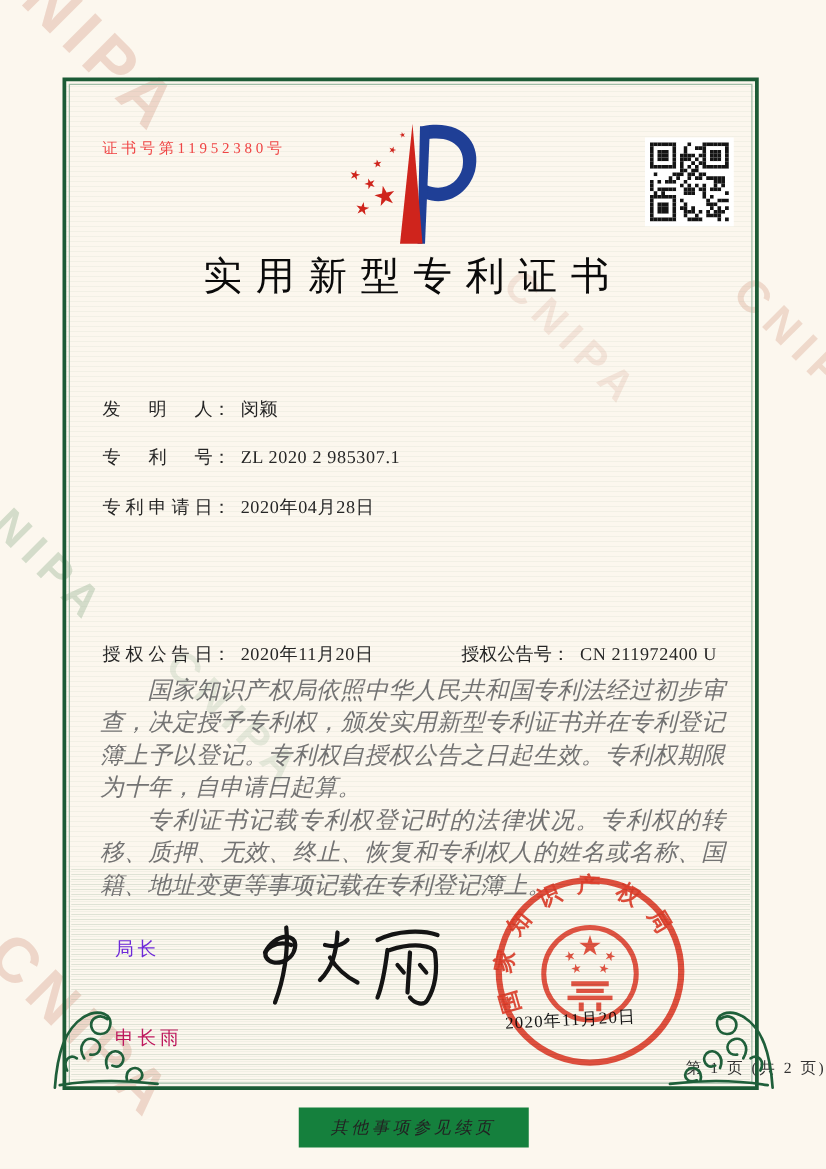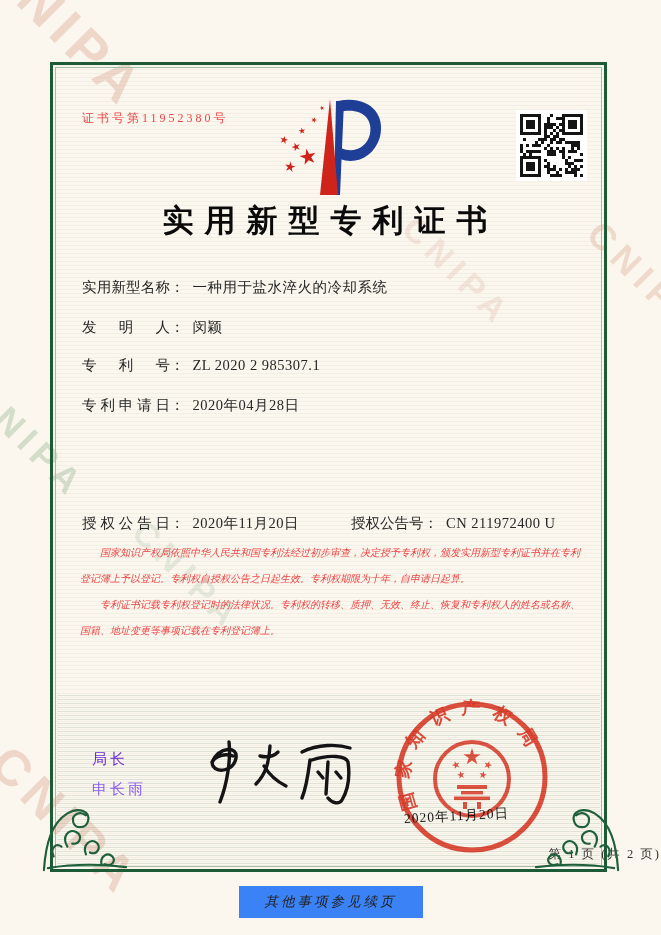--- a/index.html
+++ b/index.html
@@ -35,50 +35,50 @@
   .cert-no{position:absolute;left:82px;top:110px;font-size:12px;letter-spacing:3px;color:#ef4444;z-index:3;}
   .logo{position:absolute;left:272px;top:93px;width:122px;height:106px;z-index:3;}
   .qr{position:absolute;left:516px;top:110px;width:71px;height:71px;background:#fff;
       padding:4px;box-sizing:border-box;z-index:3;}
   .qr-grid{display:grid;grid-template-columns:repeat(21,1fr);grid-template-rows:repeat(21,1fr);
       width:63px;height:63px;}
   .qr-grid div{background:#fff;}
   .qr-grid div.on{background:#141414;}
 
   .title{position:absolute;left:0;right:0;top:200px;text-align:center;font-size:31px;
-         font-weight:700;letter-spacing:11px;color:#0a0a0a;z-index:3;}
+         font-weight:400;letter-spacing:11px;color:#0a0a0a;z-index:3;}
 
   
   .frow{position:absolute;left:82px;font-size:14.5px;color:#262626;z-index:3;white-space:nowrap;}
   .flabel{display:inline-block;width:88px;text-align:justify;text-align-last:justify;}
   .fcolon{display:inline-block;margin-right:8px;}
   .fvalue{letter-spacing:.5px;}
-  .grant-no{margin-left:52px;}
+  .grant-no{margin-left:70px;}
 
   
-  .law{position:absolute;left:80px;top:540px;width:500px;font-size:10px;line-height:26px;
-       color:#ef4444;text-align:justify;z-index:3;font-style:italic;font-family:Liberation Serif, serif;}
+  .law{position:absolute;left:80px;top:540px;width:500px;font-size:19px;line-height:26px;
+       color:#737373;text-align:justify;z-index:3;font-style:italic;font-family:Liberation Serif, serif;}
   .law p{margin:0;text-indent:2em;}
 
   
   .sig-title{position:absolute;left:92px;top:750px;font-size:15px;letter-spacing:3px;
              font-family:"Liberation Sans","DejaVu Sans",sans-serif;color:#6d28d9;z-index:3;}
-  .sig-name{position:absolute;left:92px;top:780px;font-size:15px;letter-spacing:3px;
-            font-family:"Liberation Sans","DejaVu Sans",sans-serif;color:#8b5cf6;z-index:3;}
+  .sig-name{position:absolute;left:92px;top:821px;font-size:15px;letter-spacing:3px;
+            font-family:"Liberation Sans","DejaVu Sans",sans-serif;color:#be185d;z-index:3;}
   .sig-hand{position:absolute;left:198px;top:736px;width:165px;height:78px;z-index:3;}
   .seal{position:absolute;left:392px;top:697px;width:160px;height:160px;z-index:6;
         mix-blend-mode:multiply;opacity:.92;}
   .seal-date{position:absolute;left:404px;top:806px;width:150px;font-size:13.5px;color:#161616;
         letter-spacing:1px;transform:rotate(-3deg);z-index:5;}
 
   
   .page-num{position:absolute;left:0;right:0;top:846px;text-align:right;font-size:12.5px;
             letter-spacing:2px;color:#333;z-index:3;}
   .cont-note{position:absolute;left:50%;transform:translateX(-50%);top:886px;
-             background:#3b82f6;padding:7px 26px;font-size:13.5px;letter-spacing:3px;
+             background:#15803d;padding:7px 26px;font-size:13.5px;letter-spacing:3px;
              color:#222;z-index:3;font-style:italic;}
 </style>
 </head>
 <body>
 
 <div class="stage">
 
   <div class="wm wm-tl">CNIPA</div>
   <div class="wm wm-r">CNIPA</div>
   <div class="wm wm-l">CNIPA</div>
@@ -576,23 +576,20 @@
         <div></div>
         <div></div>
         <div class="on"></div>
         <div></div>
         <div class="on"></div>
       </div>
   </div>
 
   <div class="title">实用新型专利证书</div>
 
-  <div class="frow" style="top:278px">
-    <span class="flabel">实用新型名称</span><span class="fcolon">：</span><span class="fvalue">一种用于盐水淬火的冷却系统</span>
-  </div>
   <div class="frow" style="top:318px">
     <span class="flabel">发明人</span><span class="fcolon">：</span><span class="fvalue">闵颖</span>
   </div>
   <div class="frow" style="top:356px">
     <span class="flabel">专利号</span><span class="fcolon">：</span><span class="fvalue">ZL 2020 2 985307.1</span>
   </div>
   <div class="frow" style="top:396px">
     <span class="flabel">专利申请日</span><span class="fcolon">：</span><span class="fvalue">2020年04月28日</span>
   </div>
   <div class="frow" style="top:514px">

